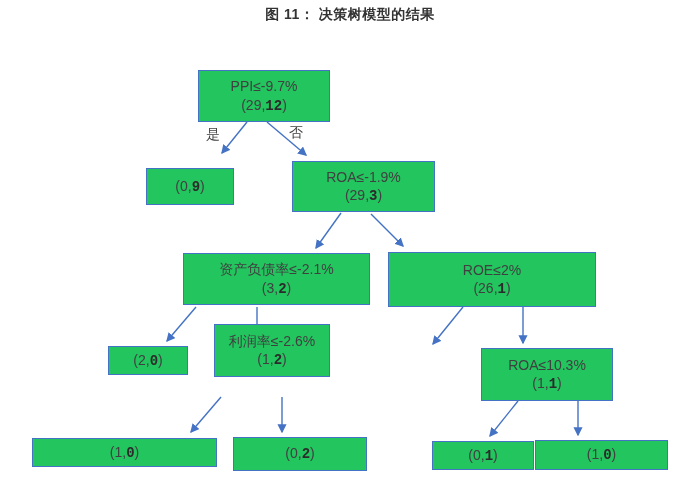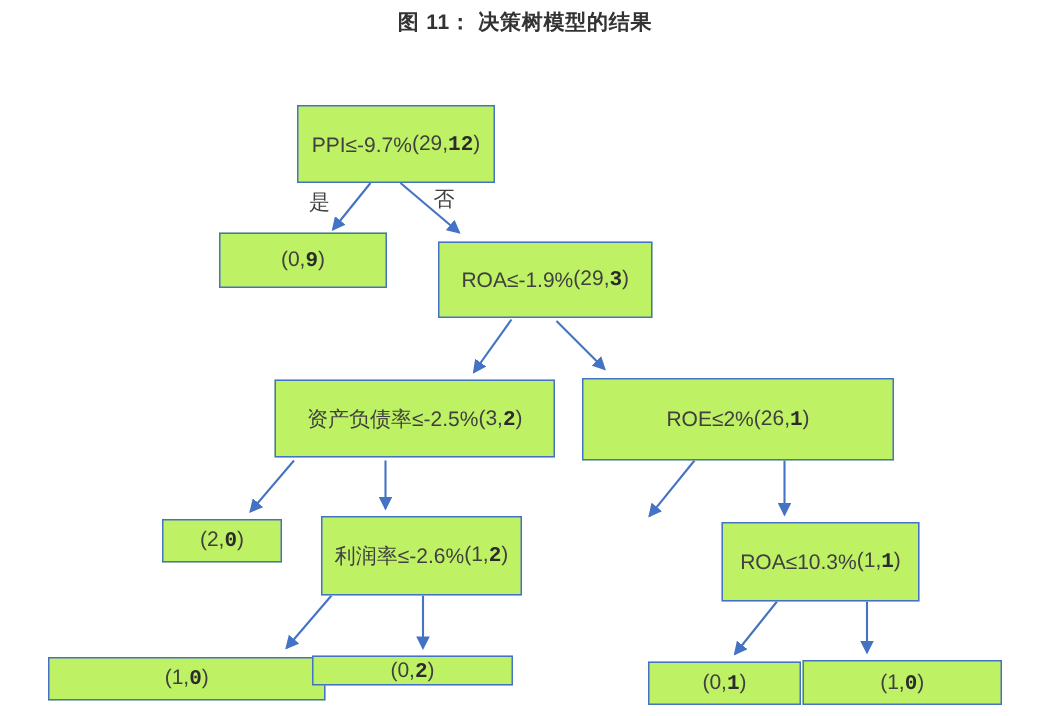--- a/index.html
+++ b/index.html
@@ -15,22 +15,22 @@
   }
   .title{
     position:absolute;top:6px;left:0;width:100%;text-align:center;
     font-size:14px;font-weight:bold;color:var(--title);letter-spacing:0.5px;
   }
   #edges{position:absolute;left:0;top:0;}
   #edges line{stroke:var(--arrow);stroke-width:1.4;}
   #edges .arw-head{fill:var(--arrow);}
   .node{
     position:absolute;box-sizing:border-box;border:1.5px solid var(--border);
-    background:#bef264;color:var(--text);font-size:14px;line-height:1.3;
-    display:flex;flex-direction:row;align-items:center;justify-content:center;
+    background:#22c55e;color:var(--text);font-size:14px;line-height:1.3;
+    display:flex;flex-direction:column;align-items:center;justify-content:center;
     text-align:center;white-space:nowrap;
   }
   .node b{font-weight:bold;color:#2b2b2b;font-family:Liberation Mono, monospace;}
   .edge-label{
     position:absolute;font-size:14px;color:var(--text);
   }
 </style>
 </head>
 <body>
 
@@ -59,59 +59,59 @@
   </svg>
 
   <div class="edge-label" style="left:206px;top:126px">是</div>
   <div class="edge-label" style="left:289px;top:124px">否</div>
 
   <div class="node" style="left:198px;top:70px;width:132px;height:52px">
     <div>PPI≤-9.7%</div>
     <div><span>(29,</span><b>12</b><span>)</span></div>
   </div>
 
-  <div class="node" style="left:146px;top:155px;width:112px;height:37px">
+  <div class="node" style="left:146px;top:168px;width:88px;height:37px">
     <div><span>(0,</span><b>9</b><span>)</span></div>
   </div>
 
   <div class="node" style="left:292px;top:161px;width:143px;height:51px">
     <div>ROA≤-1.9%</div>
     <div><span>(29,</span><b>3</b><span>)</span></div>
   </div>
 
   <div class="node" style="left:183px;top:253px;width:187px;height:52px">
-    <div>资产负债率≤-2.5%</div>
+    <div>资产负债率≤-2.1%</div>
     <div><span>(3,</span><b>2</b><span>)</span></div>
   </div>
 
   <div class="node" style="left:388px;top:252px;width:208px;height:55px">
     <div>ROE≤2%</div>
     <div><span>(26,</span><b>1</b><span>)</span></div>
   </div>
 
   <div class="node" style="left:108px;top:346px;width:80px;height:29px">
     <div><span>(2,</span><b>0</b><span>)</span></div>
   </div>
 
-  <div class="node" style="left:214px;top:344px;width:134px;height:53px">
+  <div class="node" style="left:214px;top:324px;width:116px;height:53px">
     <div>利润率≤-2.6%</div>
     <div><span>(1,</span><b>2</b><span>)</span></div>
   </div>
 
 
   <div class="node" style="left:481px;top:348px;width:132px;height:53px">
     <div>ROA≤10.3%</div>
     <div><span>(1,</span><b>1</b><span>)</span></div>
   </div>
 
   <div class="node" style="left:32px;top:438px;width:185px;height:29px">
     <div><span>(1,</span><b>0</b><span>)</span></div>
   </div>
 
-  <div class="node" style="left:208px;top:437px;width:134px;height:20px">
+  <div class="node" style="left:233px;top:437px;width:134px;height:34px">
     <div><span>(0,</span><b>2</b><span>)</span></div>
   </div>
 
   <div class="node" style="left:432px;top:441px;width:102px;height:29px">
     <div><span>(0,</span><b>1</b><span>)</span></div>
   </div>
 
   <div class="node" style="left:535px;top:440px;width:133px;height:30px">
     <div><span>(1,</span><b>0</b><span>)</span></div>
   </div>

